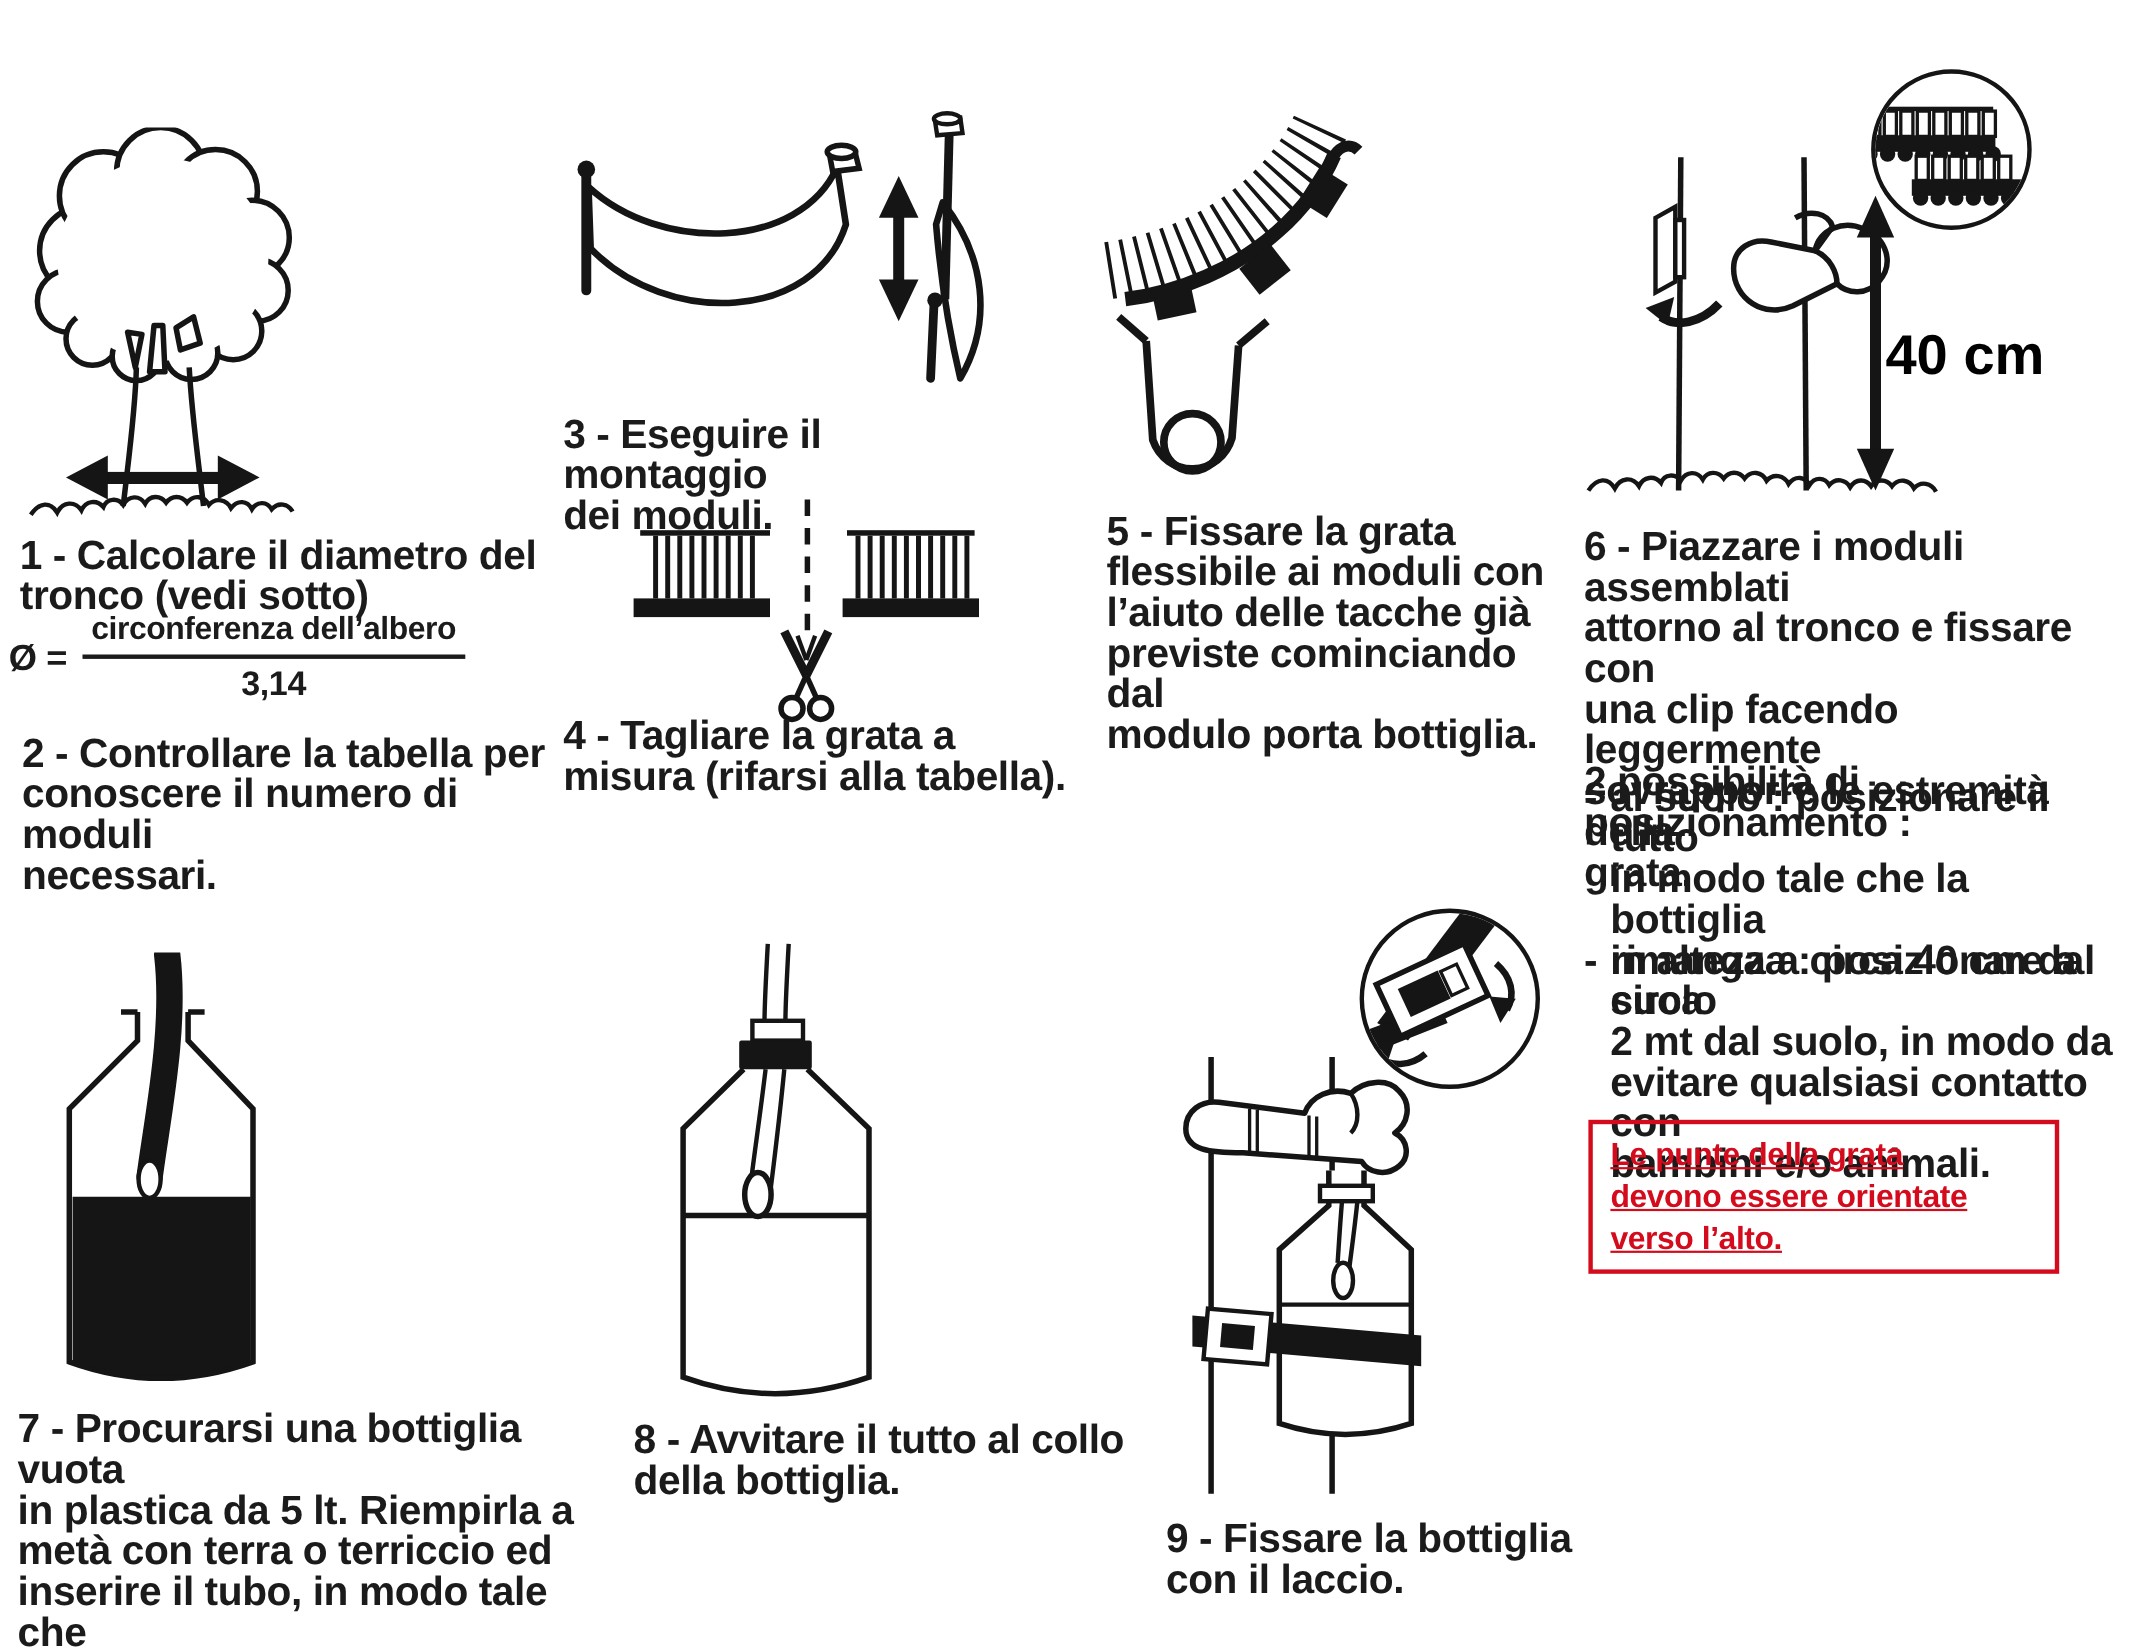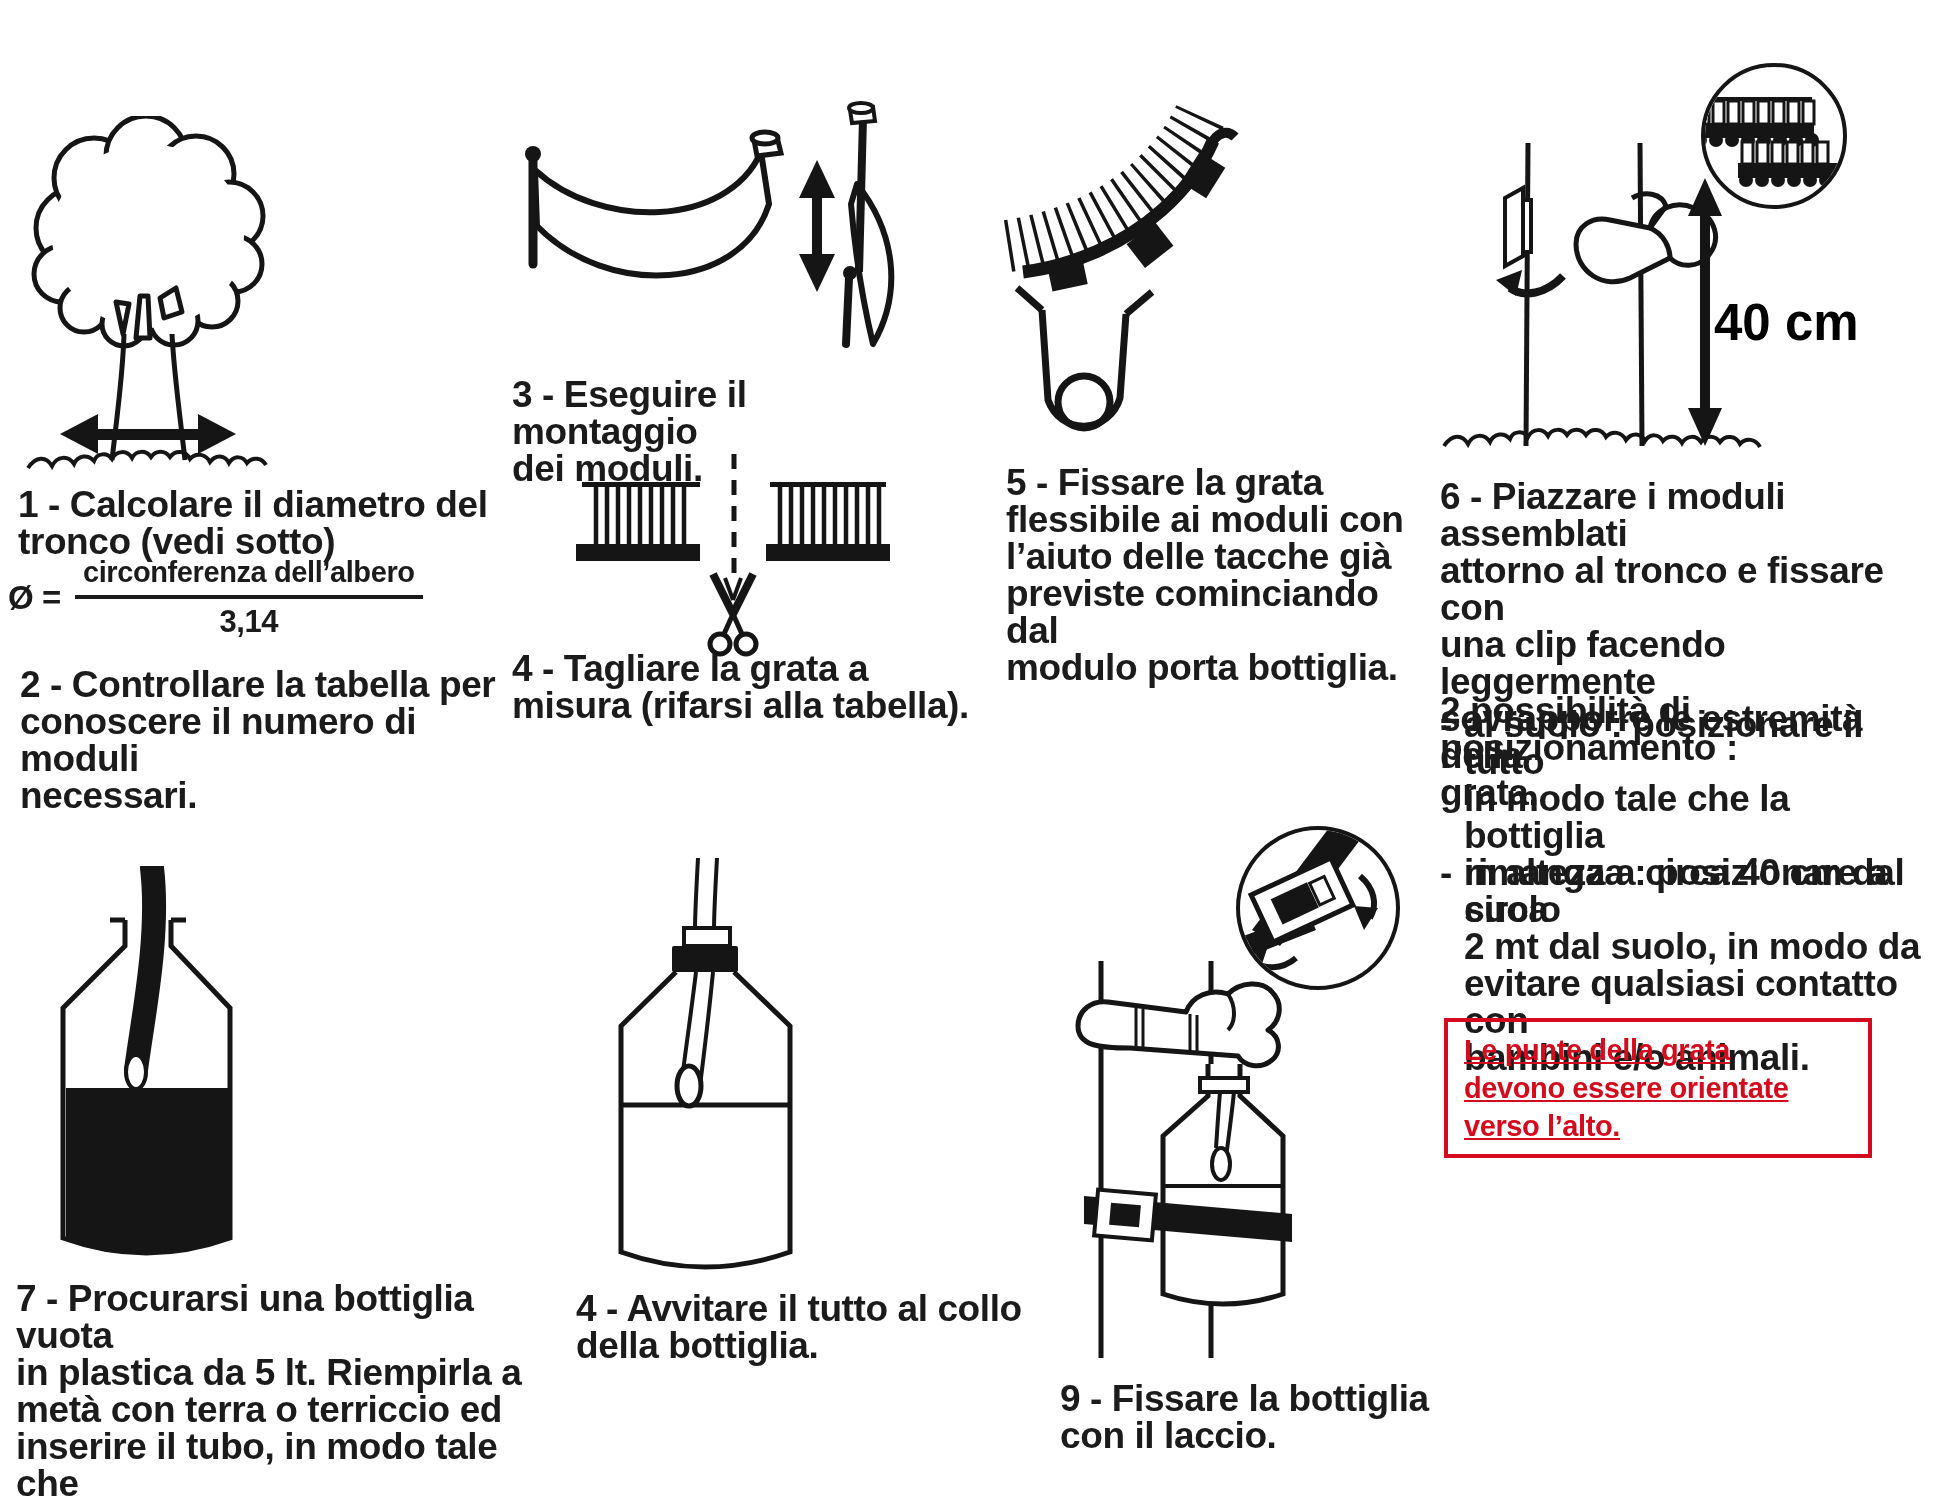--- a/index.html
+++ b/index.html
@@ -283,21 +283,21 @@
     <rect x="76" y="92" width="66" height="26" rx="2" fill="#151515"></rect>
     <path fill="none" stroke="#151515" stroke-width="5" d="M80,118 L25,172 L25,398 Q108,428 194,398 L194,172 L138,118"></path>
     <line x1="25" y1="251" x2="194" y2="251" stroke="#151515" stroke-width="5"></line>
     <g stroke="#151515" stroke-width="4" fill="none">
       <path d="M100,118 C95,160 89,200 86,226"></path>
       <path d="M117,118 C112,170 106,215 103,240"></path>
     </g>
     <ellipse cx="93" cy="232" rx="12" ry="20" fill="#fff" stroke="#151515" stroke-width="5"></ellipse>
   </svg>
 
-  <div class="txt" style="left:576px;top:1290px;width:470px">4 - Avvitare il tutto al collo
+  <div class="txt" style="left:576px;top:1290px;width:470px">8 - Avvitare il tutto al collo
 della bottiglia.</div>
 
   <svg class="illus" style="left:1040px;top:796px" width="424" height="588" viewBox="0 0 424 588">
     <g stroke="#151515" stroke-width="5">
       <line x1="61" y1="165" x2="61" y2="562"></line>
       <line x1="171" y1="165" x2="171" y2="562"></line>
     </g>
     <g fill="#fff" stroke="#151515" stroke-width="5" stroke-linejoin="round">
       <path d="M38,230 C38,214 52,204 68,206 L146,216 C152,200 170,192 188,198 C200,186 222,184 232,196 C244,208 240,226 228,234 C240,240 242,256 232,264 C220,274 204,270 198,260 L90,252 C60,252 38,250 38,230 Z"></path>
       <path d="M188,198 C196,210 196,226 188,234" fill="none" stroke-width="4"></path>

